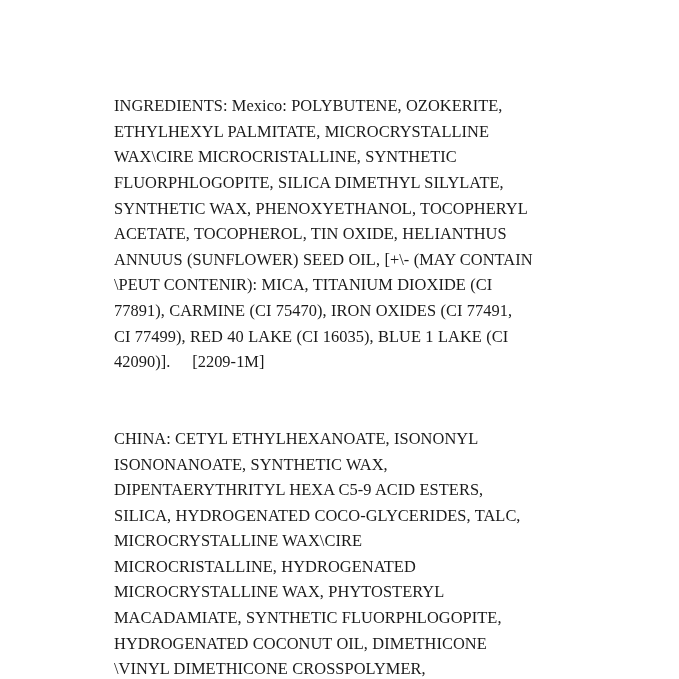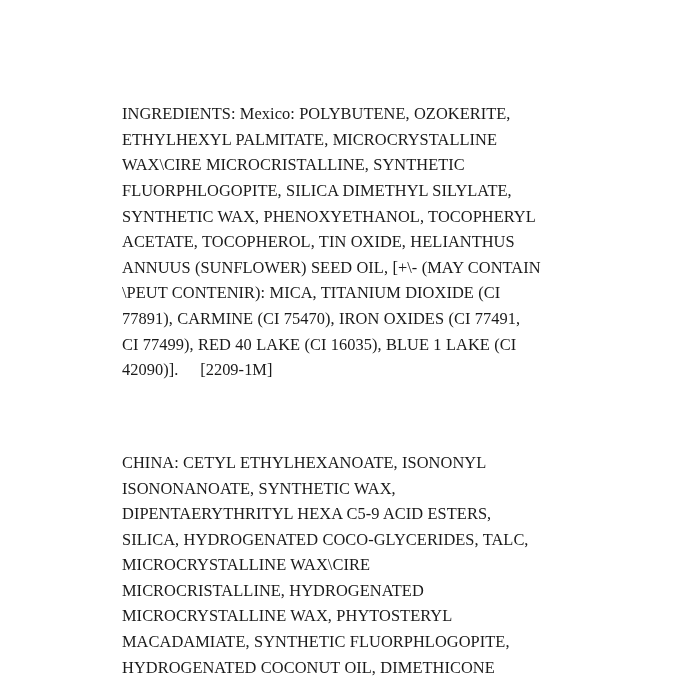--- a/index.html
+++ b/index.html
@@ -23,21 +23,21 @@
   }
   .ingredients-block {
     font-size: 16.4px;
     line-height: 25.6px;
     text-align: left;
     white-space: pre-wrap;
     letter-spacing: 0.05px;
     word-spacing: 0.2px;
   }
   .para {
-    margin: 8px;
+    margin: 0;
     white-space: pre-wrap;
   }
 </style>
 </head>
 <body>
 
 <div class="page">
   <div class="ingredients-block">
     <p class="para">INGREDIENTS: Mexico: POLYBUTENE, OZOKERITE,
 ETHYLHEXYL PALMITATE, MICROCRYSTALLINE

